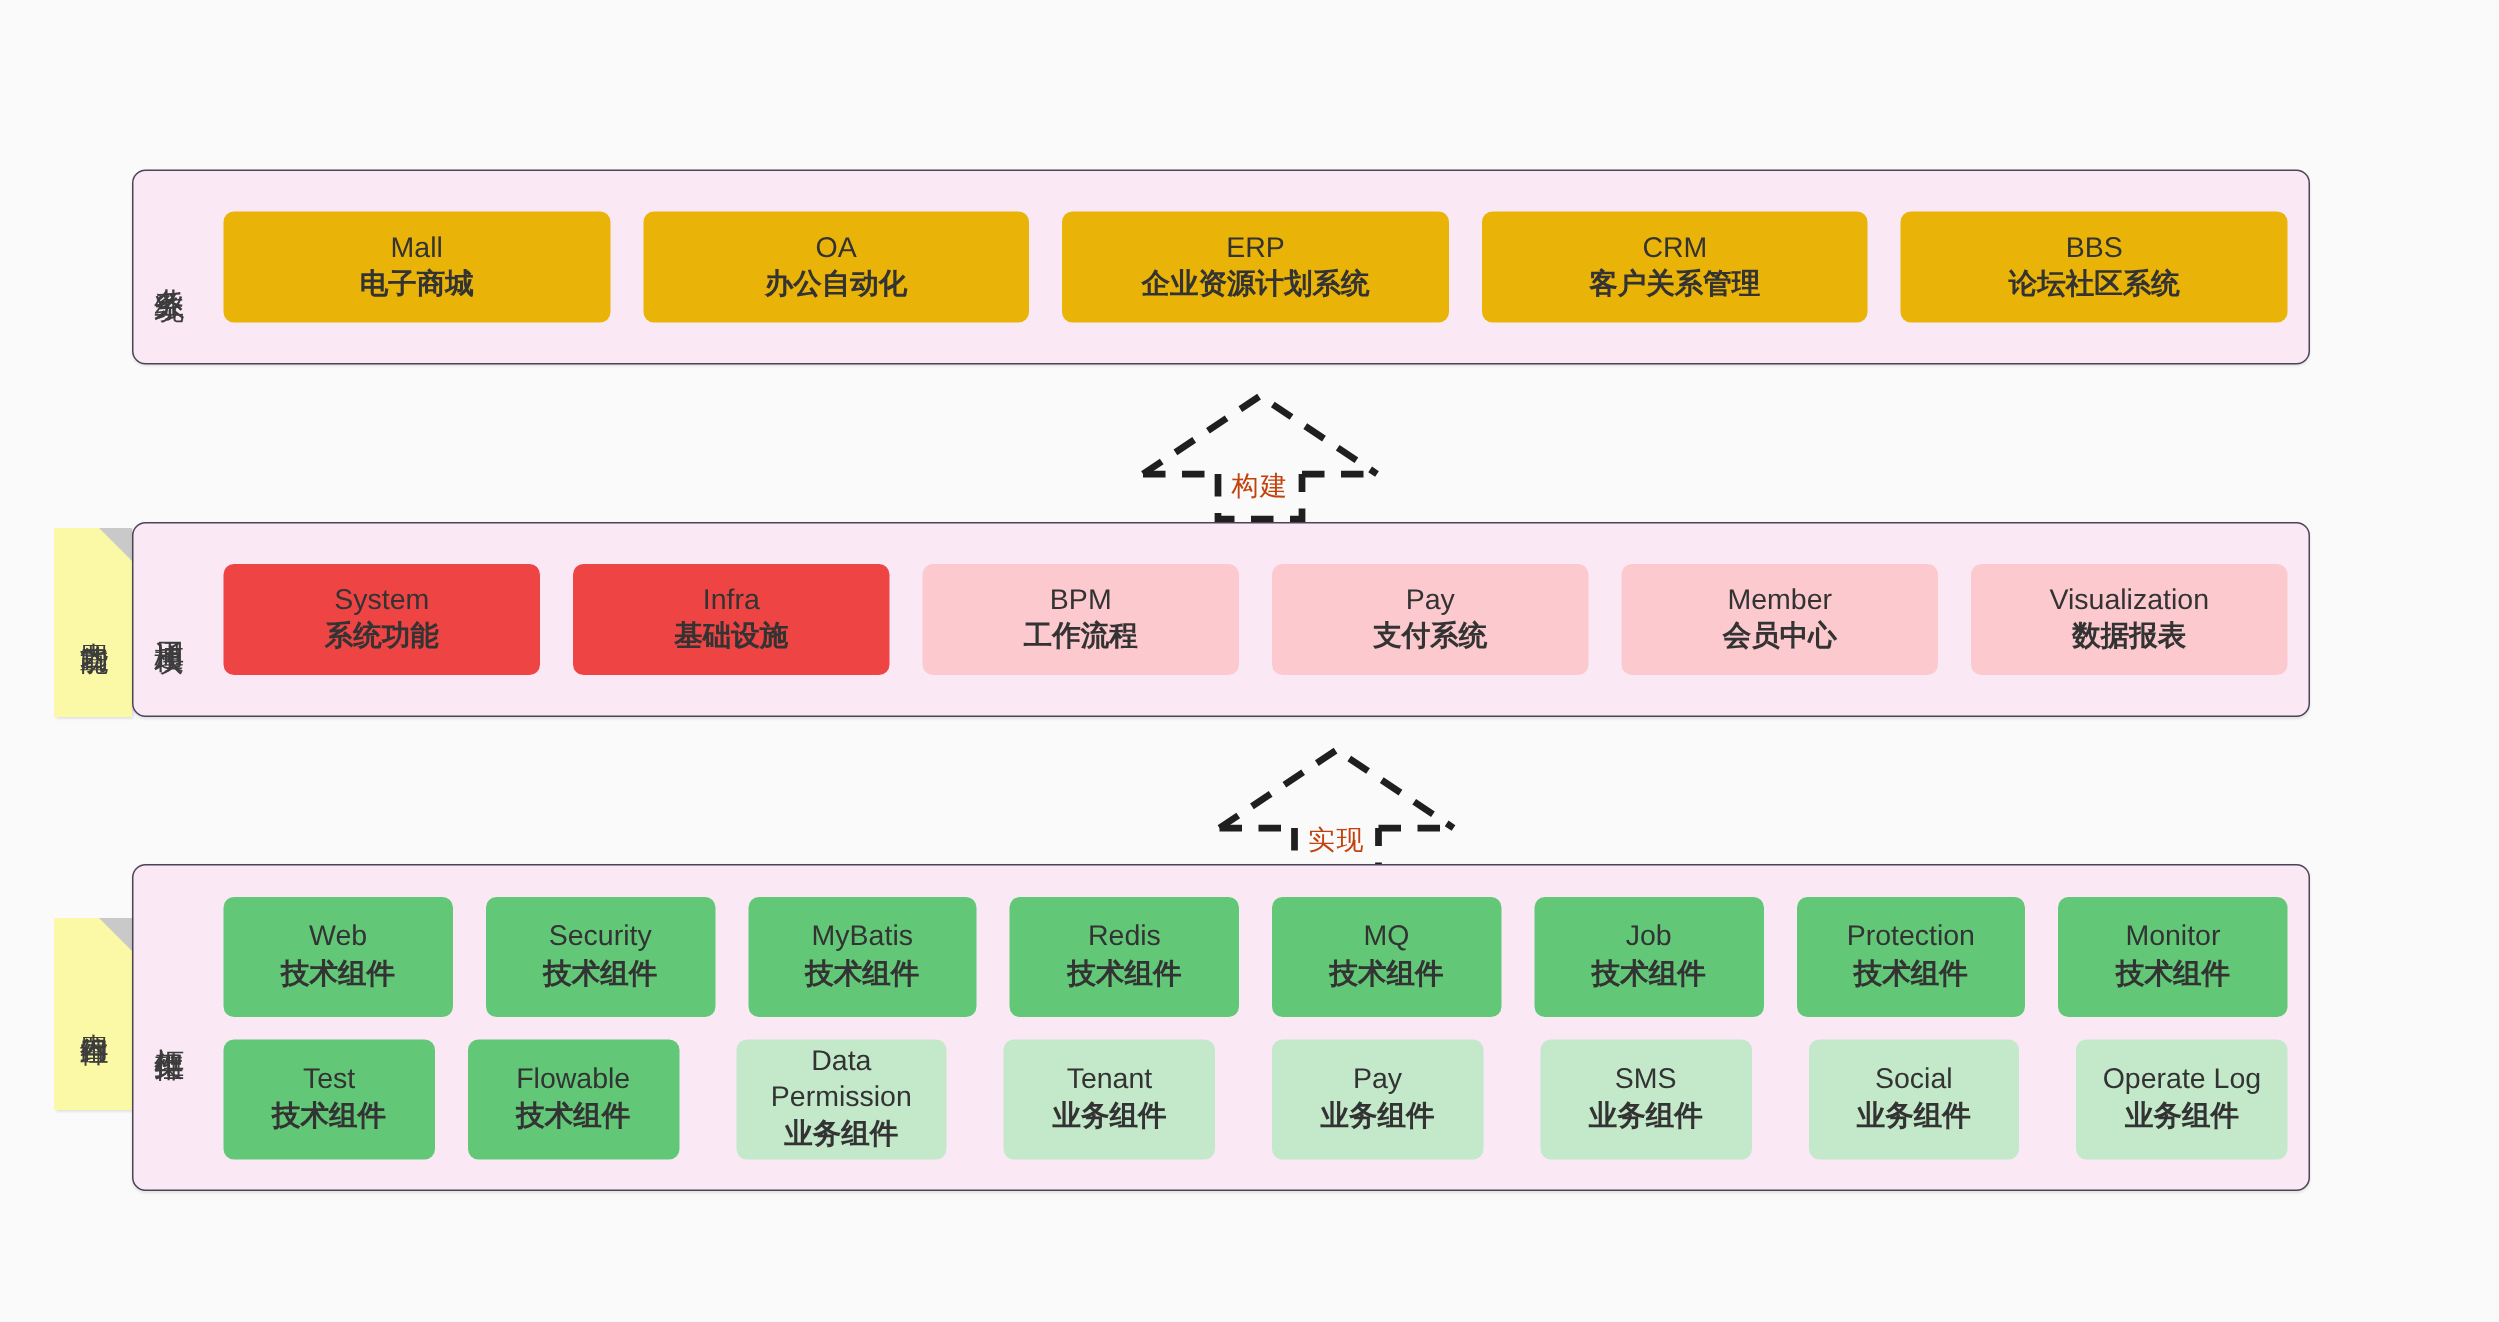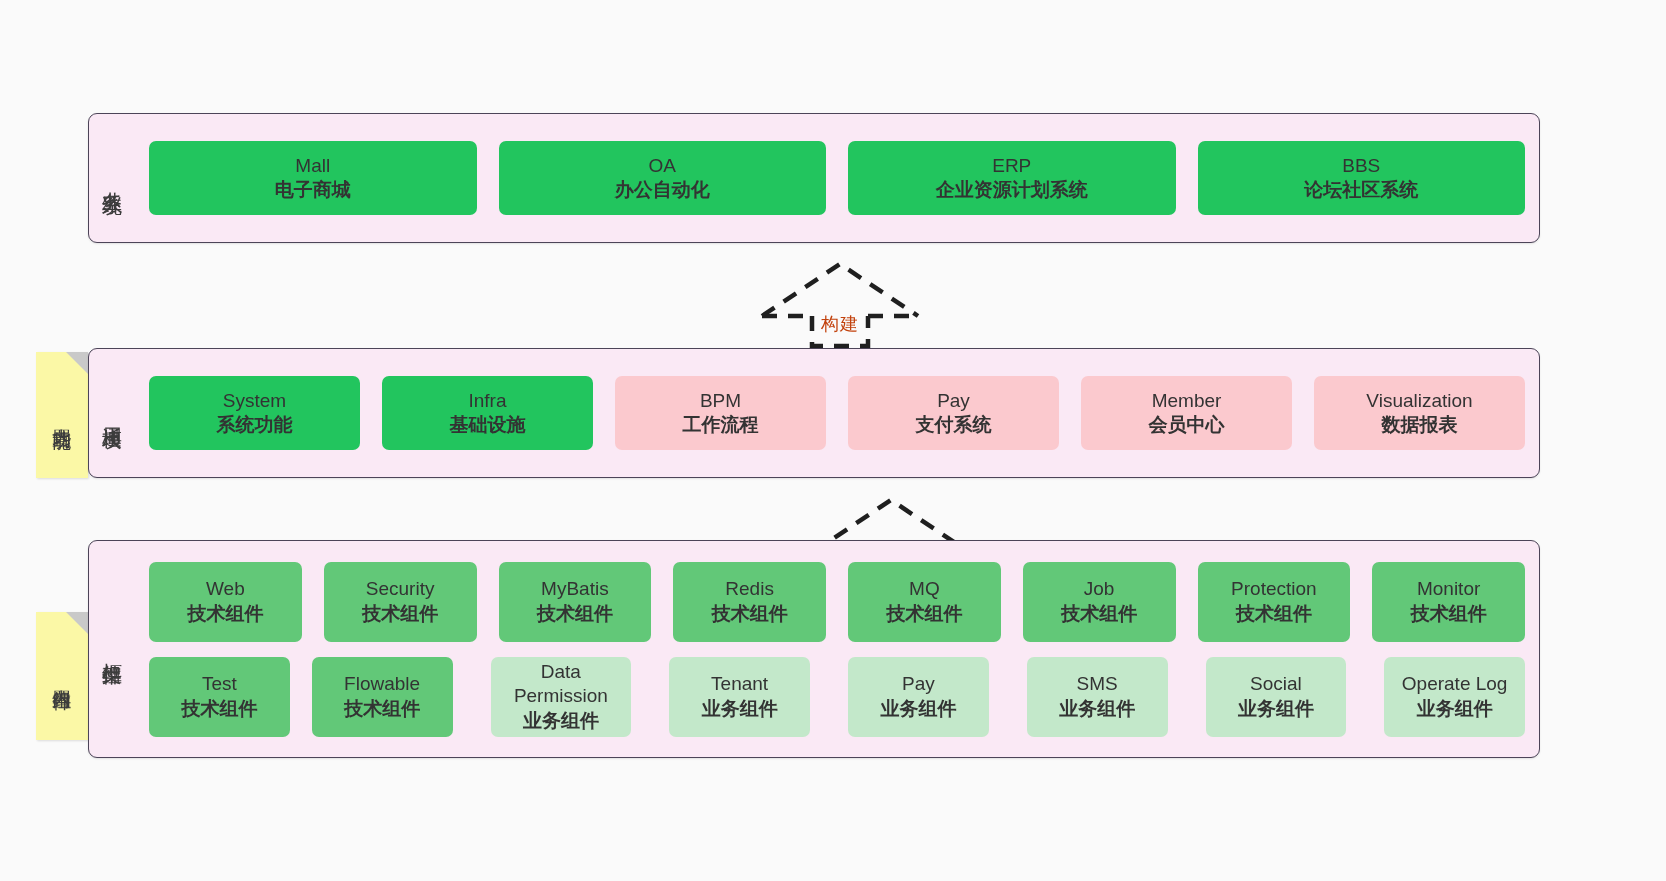--- a/index.html
+++ b/index.html
@@ -70,30 +70,30 @@
     font-size: 19px;
     line-height: 1.28;
     color: #333333;
     padding: 4px 6px;
     box-sizing: border-box;
   }
   .cell .en { display: block; }
   .cell .cn { display: block; font-weight: bold; }
 
   
-  .c-blue        { background: #22c55e; }
-  .c-red-strong  { background: #22c55e; }
+  .c-blue        { background: #eab308; }
+  .c-red-strong  { background: #ef4444; }
   .c-red-light   { background: #fbc9ce; }
   .c-green-strong{ background: #62c878; }
   .c-green-light { background: #c3e8ca; margin-left: 16px; }
 
   
   #layer-business { left: 88px;  top: 113px; width: 1452px; height: 130px; }
   #layer-common   { left: 88px;  top: 348px; width: 1452px; height: 130px; }
-  #layer-frame    { left: 88px;  top: 540px; width: 1452px; height: 218px; }
+  #layer-frame    { left: 88px;  top: 576px; width: 1452px; height: 218px; }
 
   #layer-business .row { height: 74px; }
   #layer-common   .row { height: 74px; }
   #layer-frame    .row { height: 80px; }
 
   
   .sticky {
     position: absolute;
     width: 52px;
     background: #fbf8a6;
@@ -154,20 +154,24 @@
       </div>
       <div class="cell c-blue">
         <span class="en">OA</span>
         <span class="cn">办公自动化</span>
       </div>
       <div class="cell c-blue">
         <span class="en">ERP</span>
         <span class="cn">企业资源计划系统</span>
       </div>
       <div class="cell c-blue">
+        <span class="en">CRM</span>
+        <span class="cn">客户关系管理</span>
+      </div>
+      <div class="cell c-blue">
         <span class="en">BBS</span>
         <span class="cn">论坛社区系统</span>
       </div>
     </div>
   </div>
 </div>
 
 <div class="uml-arrow" id="arrow-build">
   <svg width="166" height="92" viewBox="0 0 166 92">
     <polyline points="5,58 83,6 161,58" fill="none" stroke="#1f1f1f" stroke-width="4.5" stroke-dasharray="15 11" stroke-linecap="butt"></polyline>

